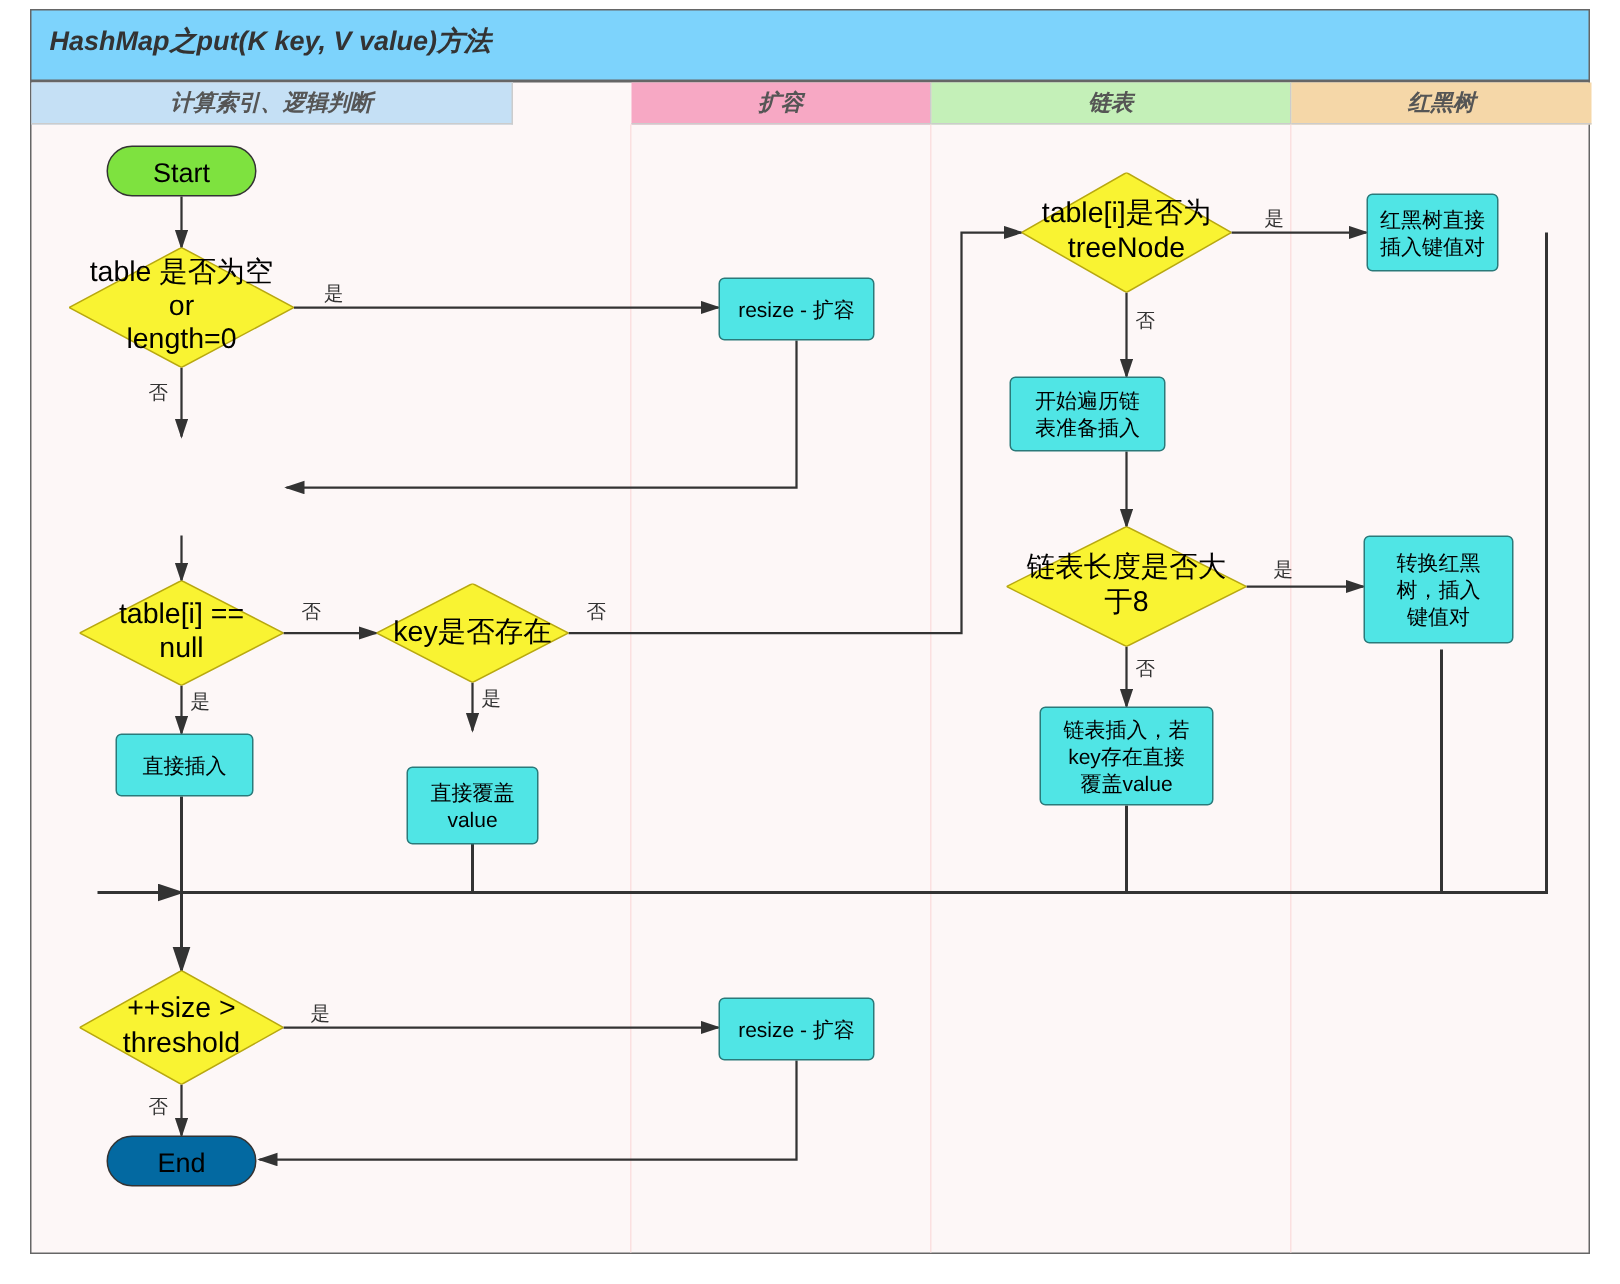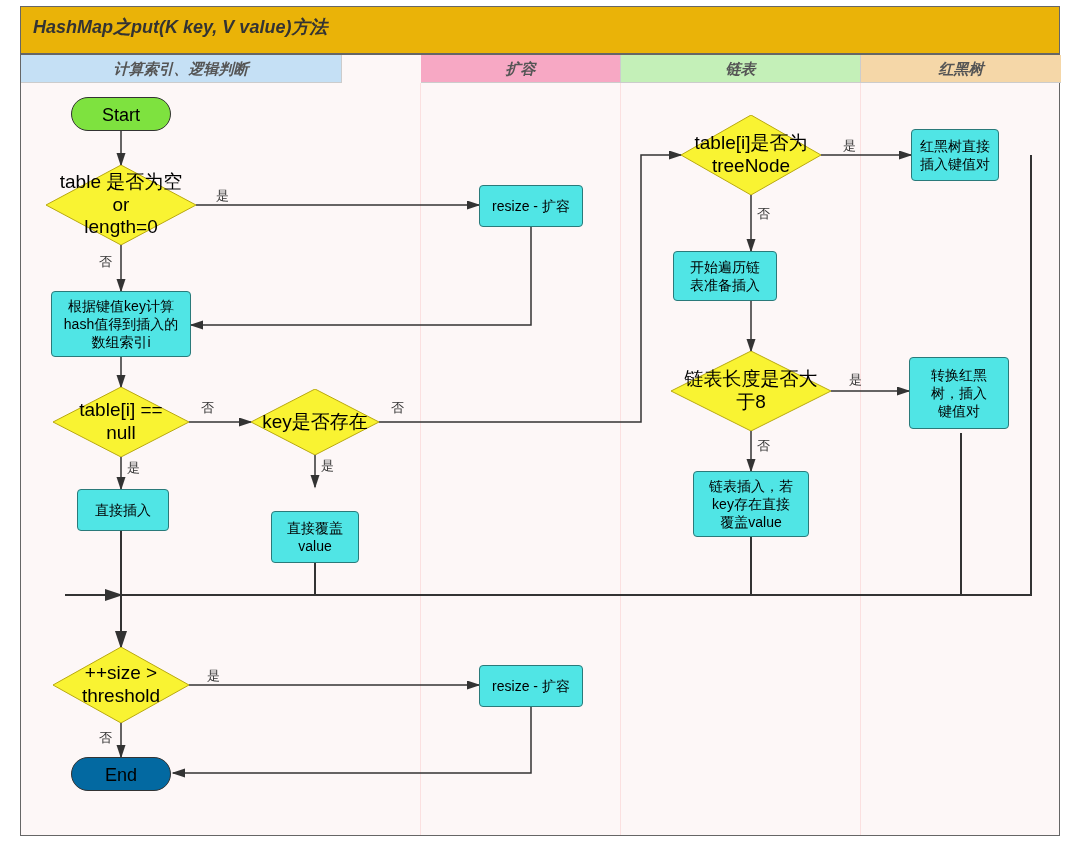--- a/index.html
+++ b/index.html
@@ -1,18 +1,18 @@
 <!DOCTYPE html>
 <html><head>
 <meta charset="utf-8">
 <style>
   * { box-sizing: border-box; margin: 0; padding: 0; }
   body { font-family: Arial, sans-serif; background: #fff; width: 1080px; height: 856px; overflow: hidden; }
   .diagram { position: relative; width: 1080px; height: 856px; }
-  .title-bar { position: absolute; left: 20px; top: 6px; right: 20px; height: 48px; background: #eab308; border: 1px solid #666; padding: 8px 12px; font-weight: bold; font-size: 18px; color: #333; font-style: italic; }
+  .title-bar { position: absolute; left: 20px; top: 6px; right: 20px; height: 48px; background: #7dd3fc; border: 1px solid #666; padding: 8px 12px; font-weight: bold; font-size: 18px; color: #333; font-style: italic; }
   .lanes { position: absolute; left: 20px; top: 54px; right: 20px; bottom: 20px; border: 1px solid #666; background: #fdf7f7; }
   .lane-header { position: absolute; top: 0; height: 28px; border-right: 1px solid #ccc; border-bottom: 1px solid #ccc; text-align: center; font-style: italic; font-weight: bold; font-size: 15px; line-height: 28px; color: #555; }
   .lane-body { position: absolute; top: 28px; bottom: 0; border-right: 1px solid #fbe0e0; }
   .h1 { left: 0; width: 321px; background: #c5e0f5; }
   .h2 { left: 400px; width: 200px; background: #f7a8c4; }
   .h3 { left: 600px; width: 240px; background: #c4f0b8; }
   .h4 { left: 840px; width: 200px; background: #f5d7a8; border-right: none; }
   .b1 { left: 0; width: 400px; }
   .b2 { left: 400px; width: 200px; }
   .b3 { left: 600px; width: 240px; }
@@ -103,21 +103,20 @@
 
     <div class="terminal" style="left:50px; top:42px;">Start</div>
 
     <div class="diamond" style="left:25px; top:110px; width:150px; height:80px;">
       <svg viewBox="0 0 150 80">
           <polygon points="75,0 150,40 75,80 0,40" fill="#f9f332" stroke="#b8a810"></polygon>
         </svg>
       <div class="diamond-text">table 是否为空or<br>length=0</div>
     </div>
 
-    <div class="process" style="left:30px; top:236px; width:140px; height:66px;">根据键值key计算<br>hash值得到插入的<br>数组索引i</div>
 
     <div class="diamond" style="left:32px; top:332px; width:136px; height:70px;">
       <svg viewBox="0 0 136 70">
           <polygon points="68,0 136,35 68,70 0,35" fill="#f9f332" stroke="#b8a810"></polygon>
         </svg>
       <div class="diamond-text">table[i] == null</div>
     </div>
 
     <div class="diamond" style="left:230px; top:334px; width:128px; height:66px;">
       <svg viewBox="0 0 128 66">

